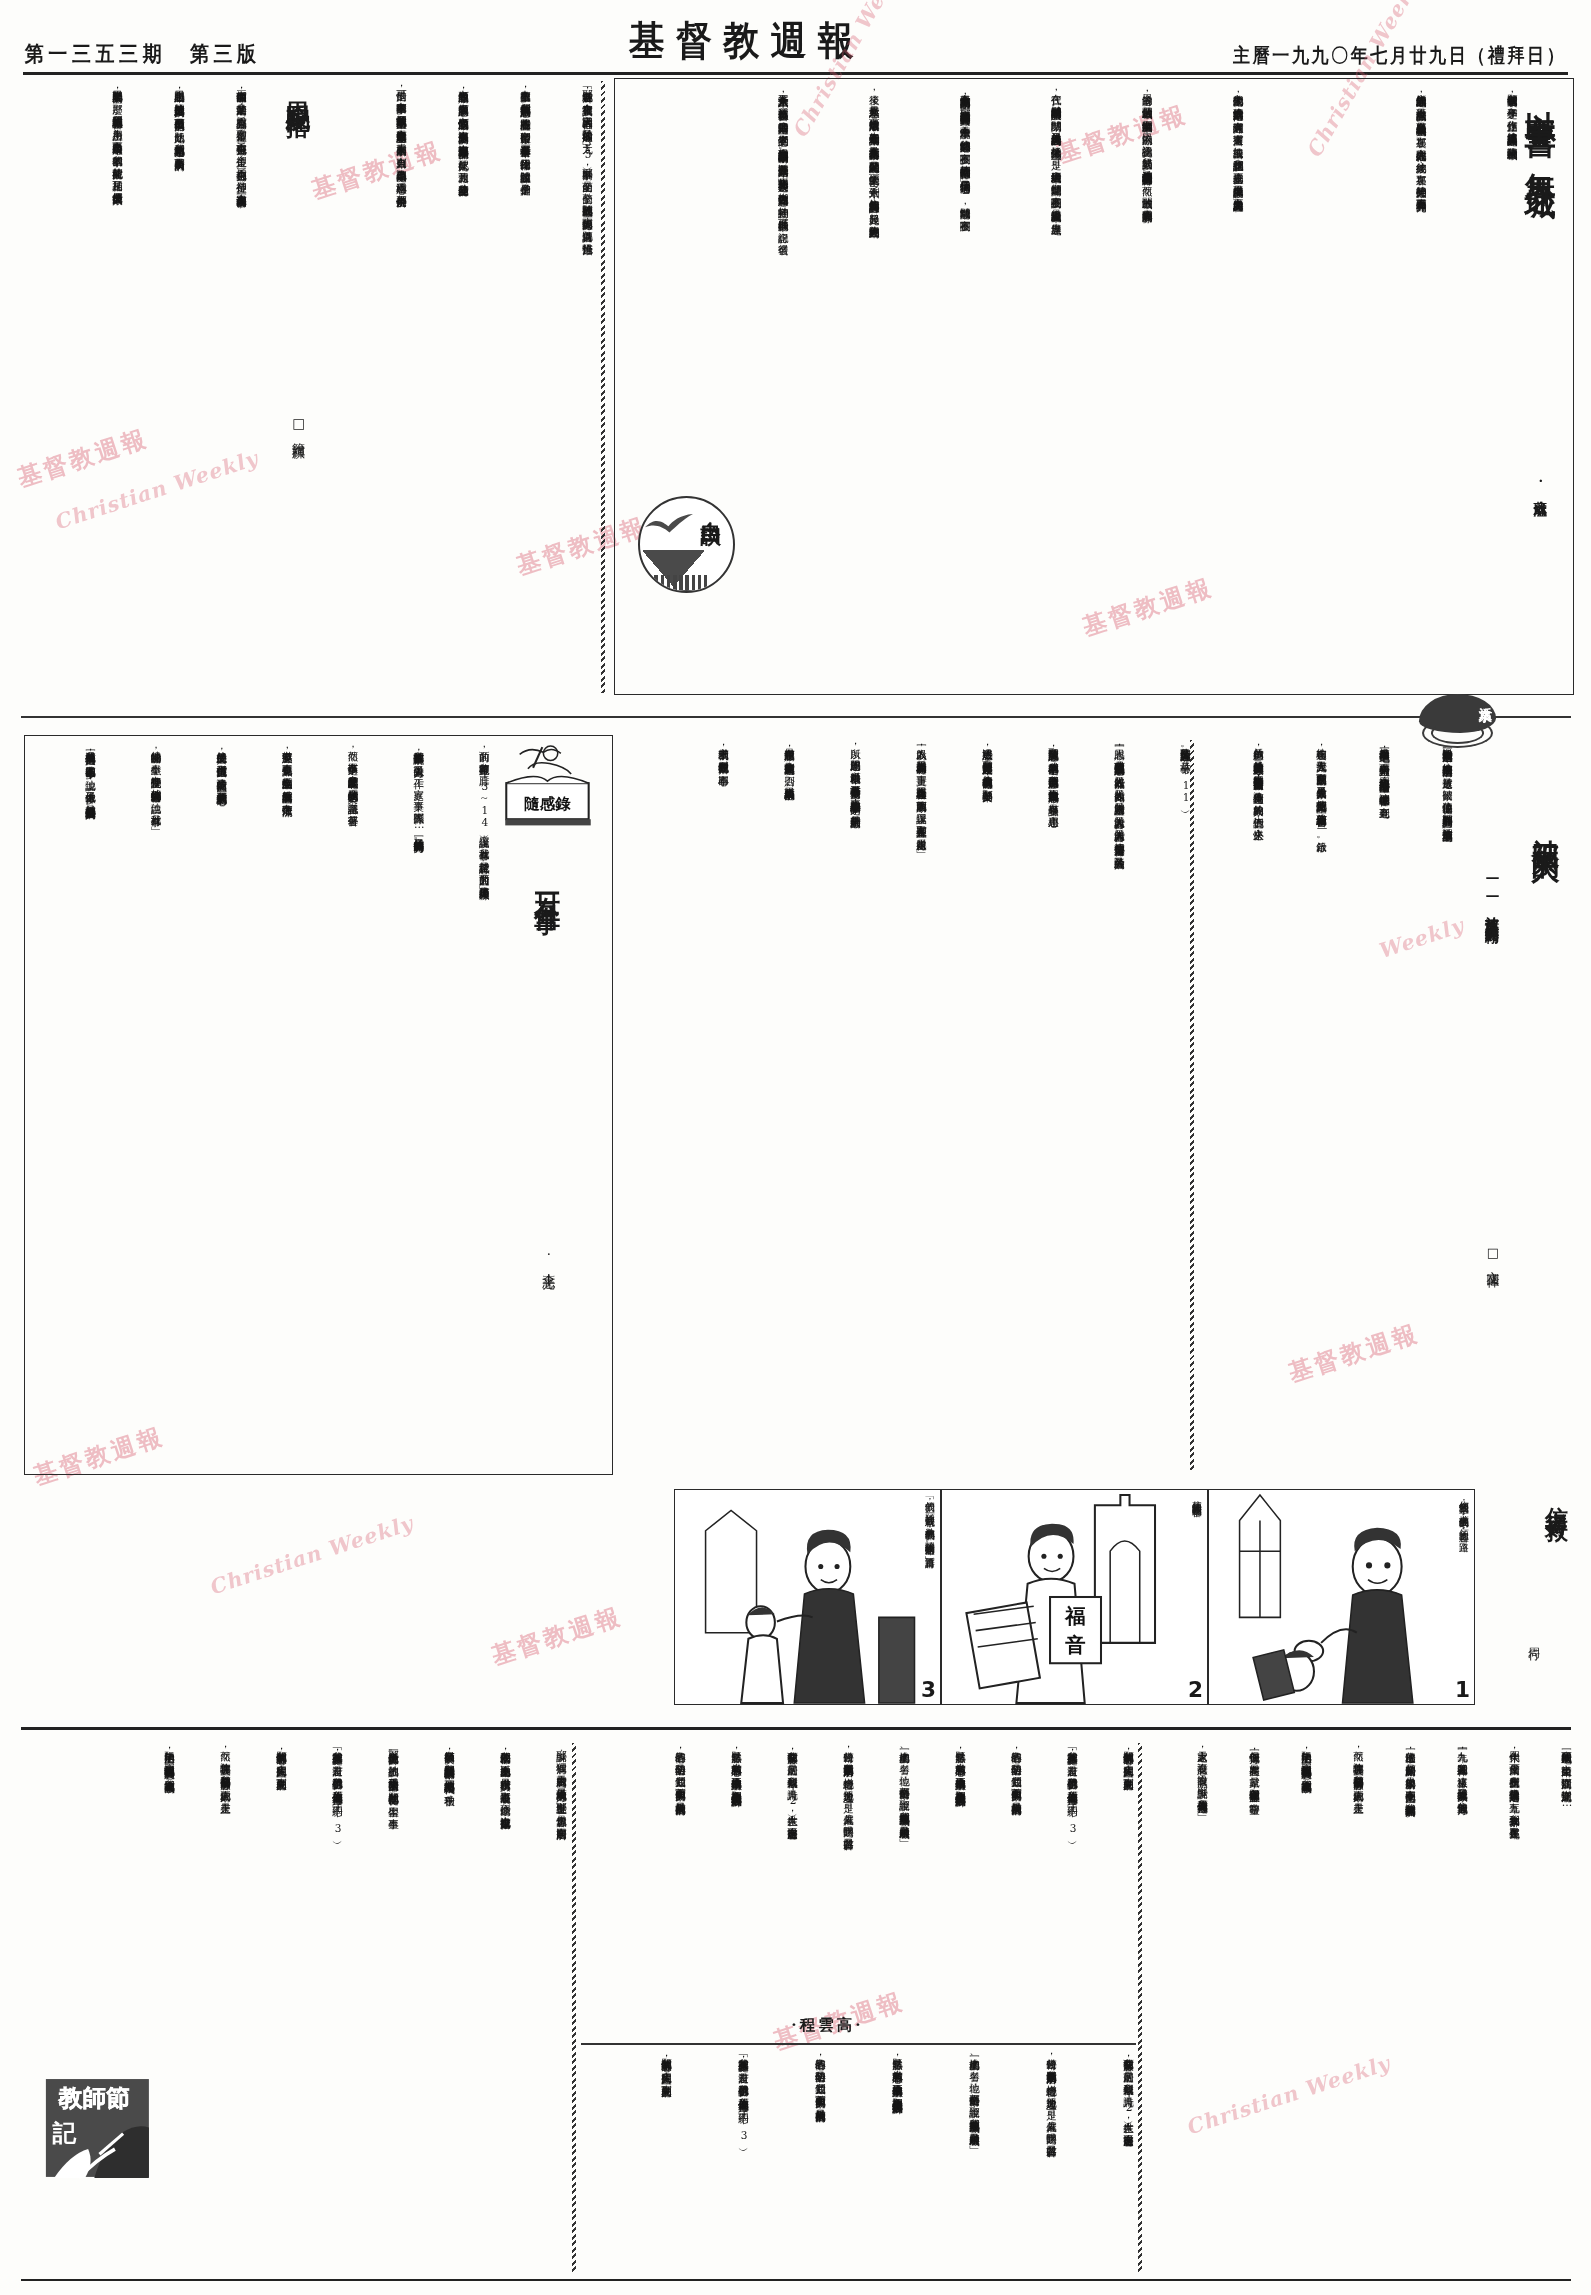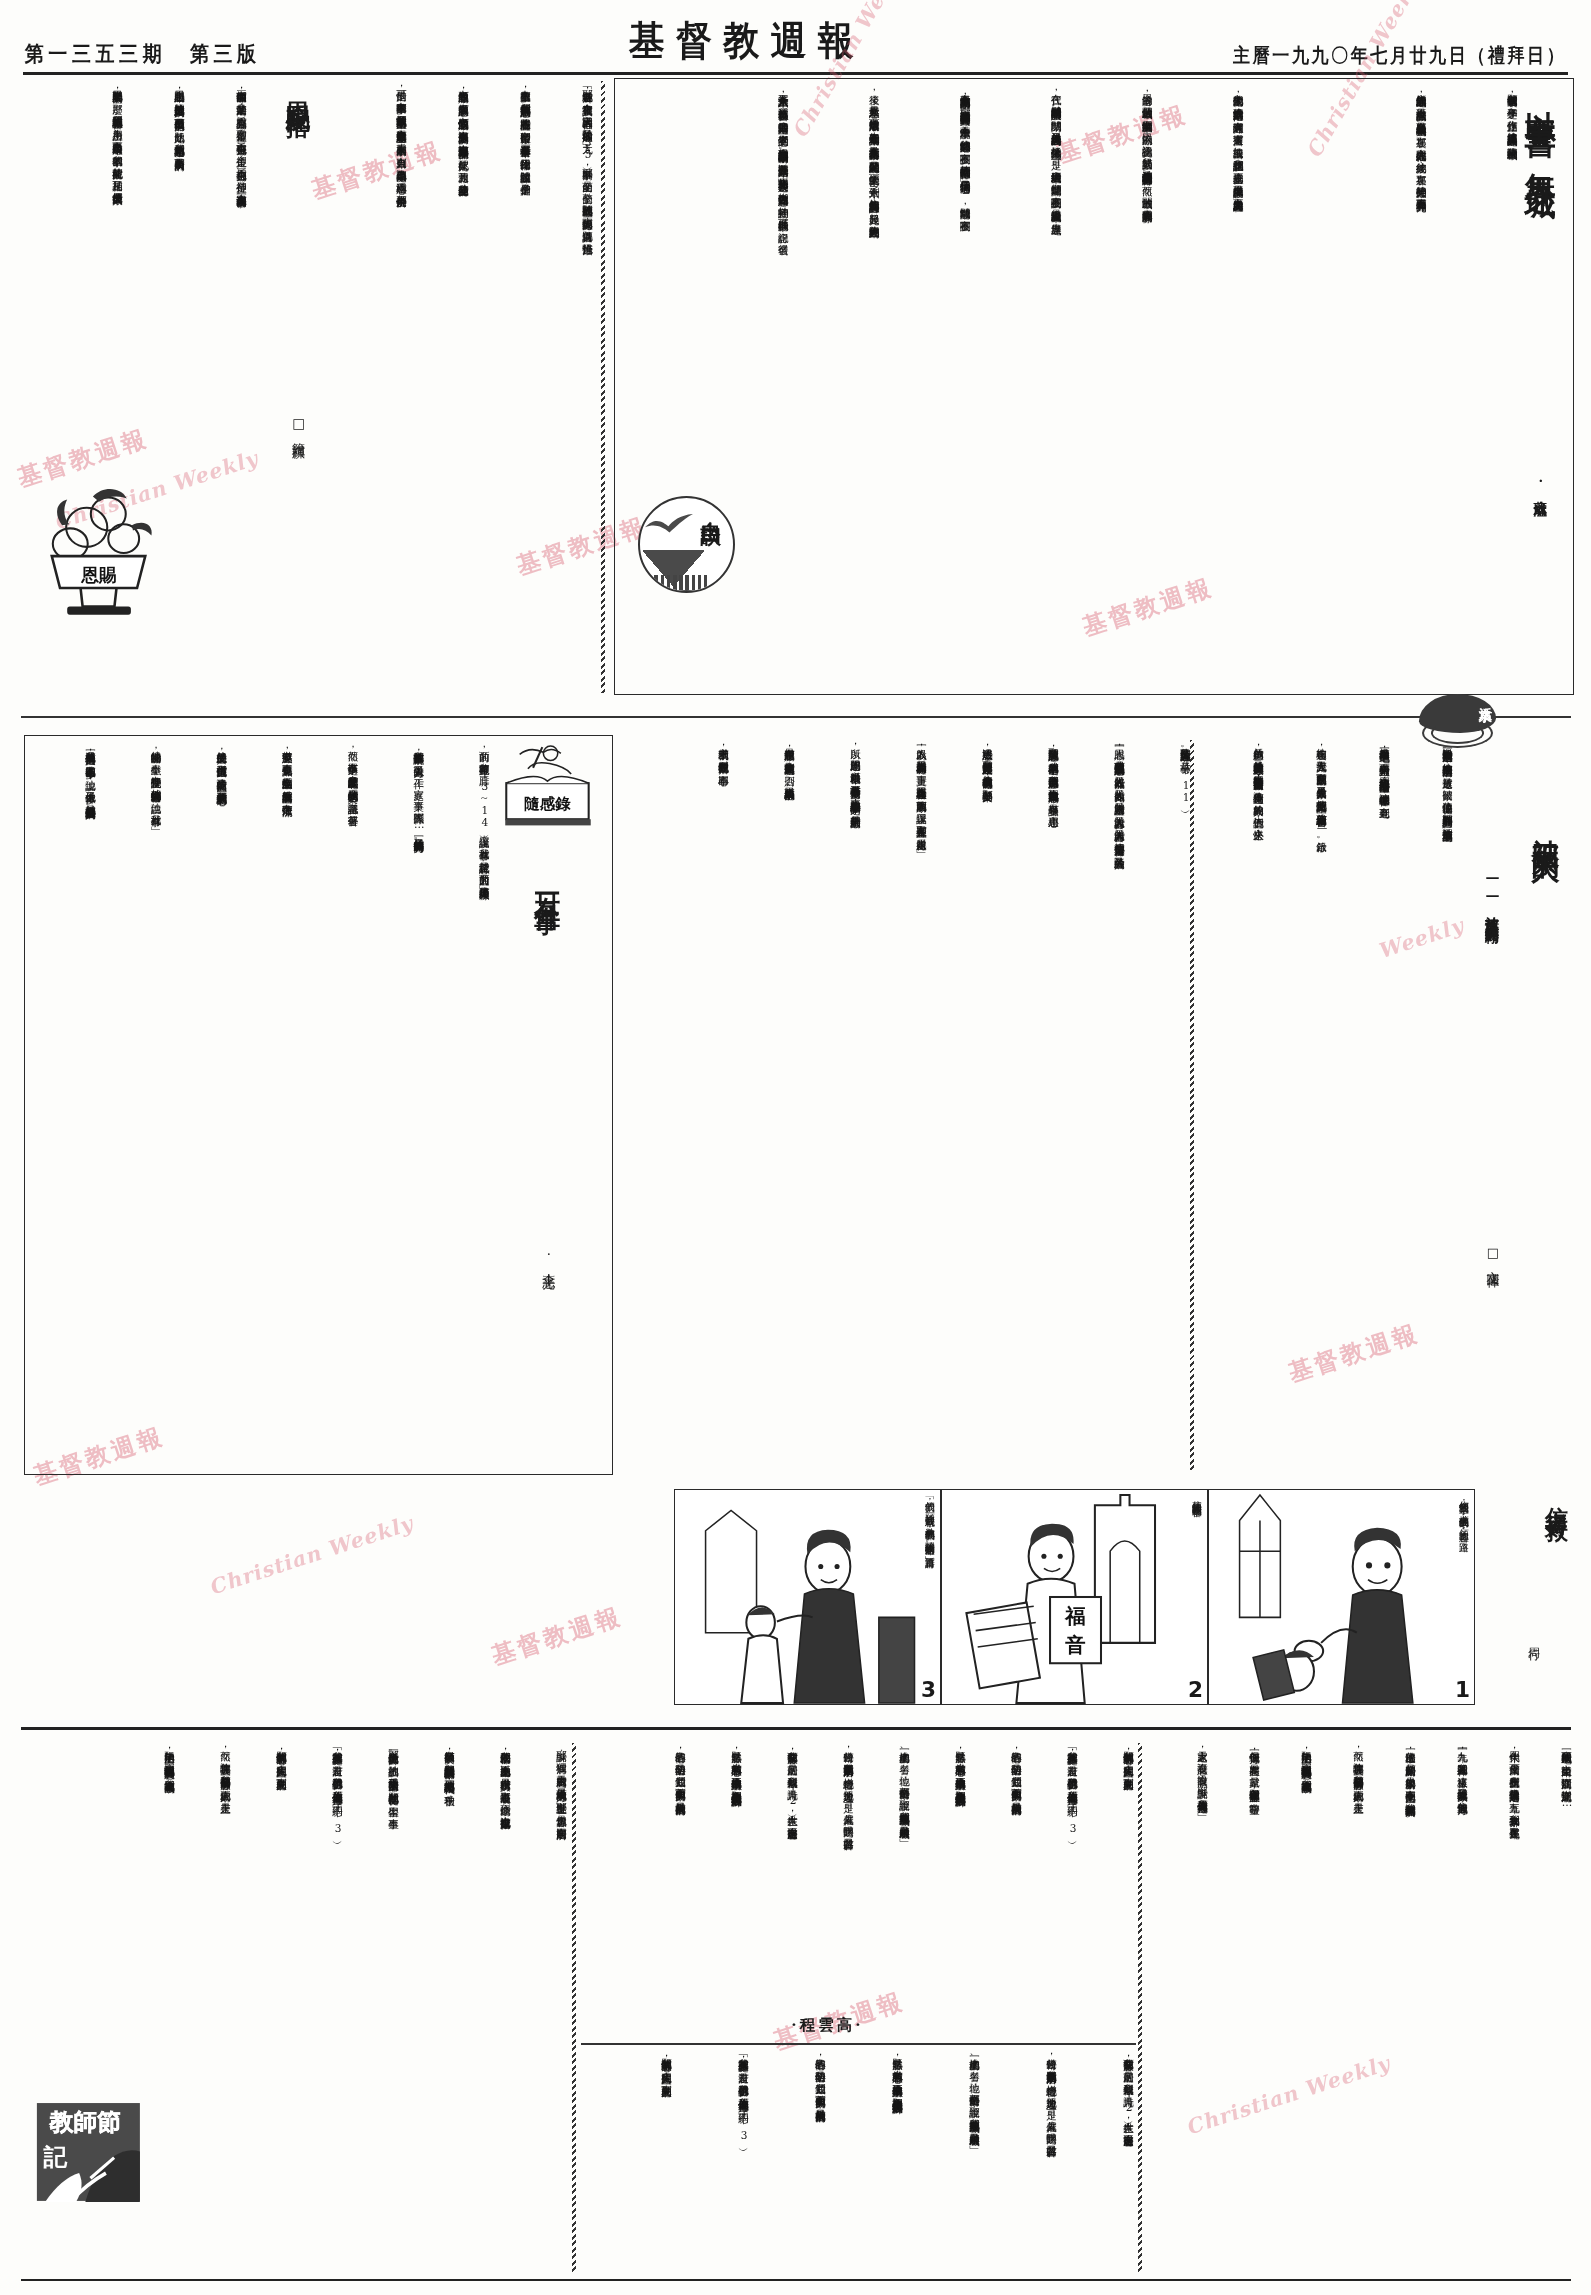--- a/index.html
+++ b/index.html
@@ -287,36 +287,20 @@
     <div style="width:98px;display:flex;flex-direction:column;align-items:center;flex:none;">
       <div class="vtitle-mid" style="height:267px;">恩賜配搭</div>
       <div class="vauthor" style="height:118px;margin-top:67px;font-size:13.4px;">□簡祺輝</div>
     </div>
 
     <div class="v vbody" style="width:62px;height:597px;">指出三個層面的教導，是非常清楚的：（一）恩賜原有分別，聖靈卻是一位；（二）職事也有分別，主卻是一位；（三）功用也有分別，神卻是一位。上帝在眾人裏面運行一切的事。</div>
     <div class="v vbody" style="width:62px;height:597px;">恩賜是由上主所賜，按照祂的旨意分派給眾人的，不是我們自己可以揀選的。既然如此，我們就應當忠心地運用，而不是羨慕別人所有的。</div>
     <div class="v vbody" style="width:62px;height:247px;">恩賜既是屬於聖靈的，那麼，我們的恩賜也應該為教會、為上主所用，而不是為自己求取榮耀。我們的事奉，若能彼此配搭，互相補足，便能發揮最大的果效。</div>
   </div>
 
-  <div class="fruit" style="position:absolute; left:31px; top:478px;">
-    <svg viewBox="0 0 330 290">
-      <ellipse cx="108" cy="96" rx="40" ry="38" fill="none" stroke="#222" stroke-width="4"></ellipse>
-      <ellipse cx="150" cy="70" rx="34" ry="32" fill="none" stroke="#222" stroke-width="4"></ellipse>
-      <ellipse cx="76" cy="128" rx="34" ry="30" fill="none" stroke="#222" stroke-width="4"></ellipse>
-      <ellipse cx="180" cy="118" rx="30" ry="28" fill="none" stroke="#222" stroke-width="4"></ellipse>
-      <path d="M120 36 C140 14 176 18 186 40 C172 34 150 34 132 46 Z" fill="#333"></path>
-      <path d="M60 92 C44 70 48 48 70 42 C62 58 62 76 74 90 Z" fill="#333"></path>
-      <path d="M196 92 C220 80 238 92 234 112 C224 100 210 96 198 102 Z" fill="#333"></path>
-      <path d="M40 152 L222 152 L206 214 L56 214 Z" fill="#fff" stroke="#222" stroke-width="5"></path>
-      <path d="M96 214 L100 250 L162 250 L166 214" fill="none" stroke="#222" stroke-width="5"></path>
-      <rect x="70" y="250" width="124" height="16" rx="5" fill="#222"></rect>
-
-      <text x="132" y="200" font-family="DejaVu Sans, sans-serif" font-size="34" font-weight="bold" fill="#111" text-anchor="middle">恩賜</text>
-    </svg>
-  </div>
 
   <div class="zig" style="position:absolute; left:601px; top:81px; height:612px;"></div>
 
   <div class="rule-thin" style="position:absolute; left:20.6px; top:716px; width:1550px; height:2.1px;"></div>
 
   <div style="position:absolute; left:1198px; top:740px; width:375px; height:730px; display:flex; flex-direction:row-reverse;">
     <div style="width:118px;display:flex;flex-direction:row-reverse;flex:none;">
       <div style="width:56px;display:flex;flex-direction:column;align-items:center;">
         <div style="height:77px;"></div>
         <div class="vtitle-mid" style="height:288px;font-size:28px;">被囚禁的人</div>
@@ -495,21 +479,21 @@
     <div class="v vbody" style="width:56px;height:519px;">耶穌說：「狐狸有洞，天空的飛鳥有窩，只是人子沒有枕頭的地方。」主耶穌在世上，也是一個客旅，沒有固定的居所。</div>
     <div class="v vbody" style="width:56px;height:519px;">我們要效法主的榜樣，不以地上的產業為念，只求在天上積儹財寶。那裏沒有蟲子咬，不能銹壞，也沒有賊挖窟窿來偷。</div>
     <div class="v vbody" style="width:56px;height:519px;">在教師節的日子裏，我們特別記念那些默默耕耘的教師們。他們把知識和品格傳授給下一代，功在千秋。</div>
     <div class="v vbody" style="width:56px;height:519px;">主耶穌也是一位偉大的教師。祂的教訓，兩千年來改變了無數人的生命。願我們都作祂的門徒，一生學習，一生事奉。</div>
     <div class="v vbody" style="width:56px;height:519px;">「我父的家裏有許多住處，若是沒有，我就早已告訴你們了。我去原是為你們預備地方去。」（約十四1～3）</div>
     <div class="v vbody" style="width:56px;height:519px;">願我們都懷著客旅的心，走完人生的路程，直到見主面的那一天。</div>
     <div class="v vbody" style="width:56px;height:519px;">然而，無論住在哪裏，我都知道自己是一個寄居的客旅。真正的家鄉，是在天上。</div>
     <div class="v vbody" style="width:56px;height:339px;">飄泊無定的生活，讓我更深切地體會到「寄居」的意義。我們在地上沒有永存的城。</div>
   </div>
 
-  <div class="teacher-logo" style="position:absolute; left:8px; top:2077px;margin-top:24px;">
+  <div class="teacher-logo" style="position:absolute; left:17px; top:2077px;">
     <svg viewBox="0 0 260 200">
       <rect x="56" y="4" width="200" height="190" fill="#4a4a4a"></rect>
       <text x="150" y="56" font-family="DejaVu Sans, sans-serif" font-size="46" font-weight="bold" fill="#fff" text-anchor="middle" stroke="#fff" stroke-width="1">教師節</text>
       <text x="92" y="124" font-family="DejaVu Sans, sans-serif" font-size="46" font-weight="bold" fill="#fff" text-anchor="middle">記</text>
       <path d="M150 196 q20 -66 54 -88 q28 -18 52 -10 L256 196 Z" fill="#2e2e2e"></path>
       <path d="M120 196 q34 -36 70 -56" stroke="#fff" stroke-width="7" fill="none"></path>
       <path d="M72 196 q32 -46 66 -56 q12 26 -6 56 Z" fill="#fff"></path>
       <path d="M160 150 l46 -40" stroke="#fff" stroke-width="6"></path>
     </svg>
   </div>

